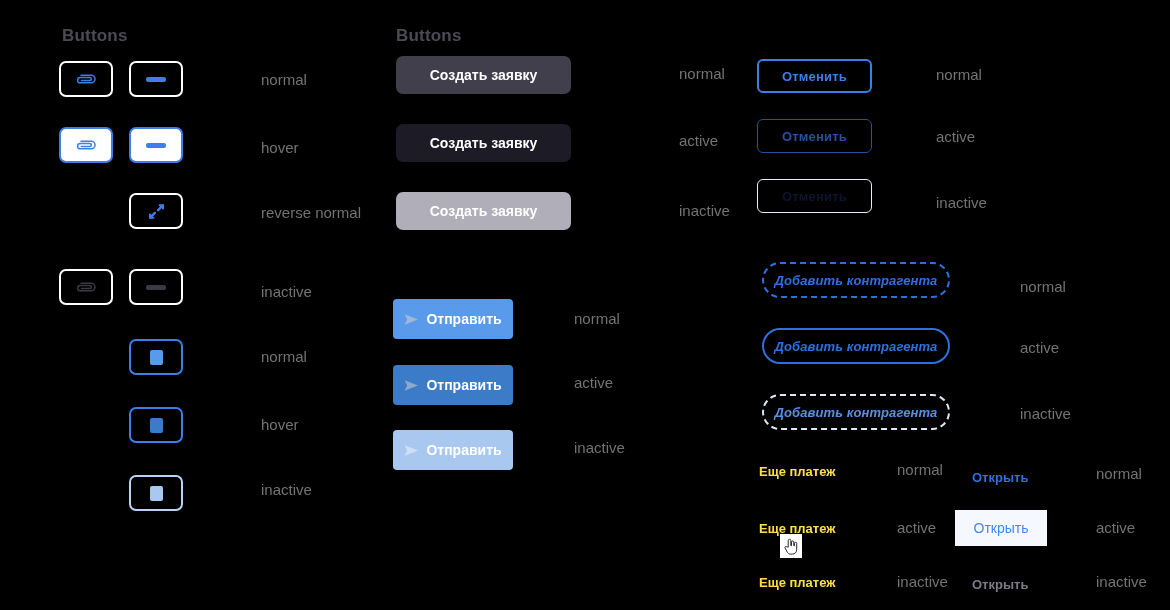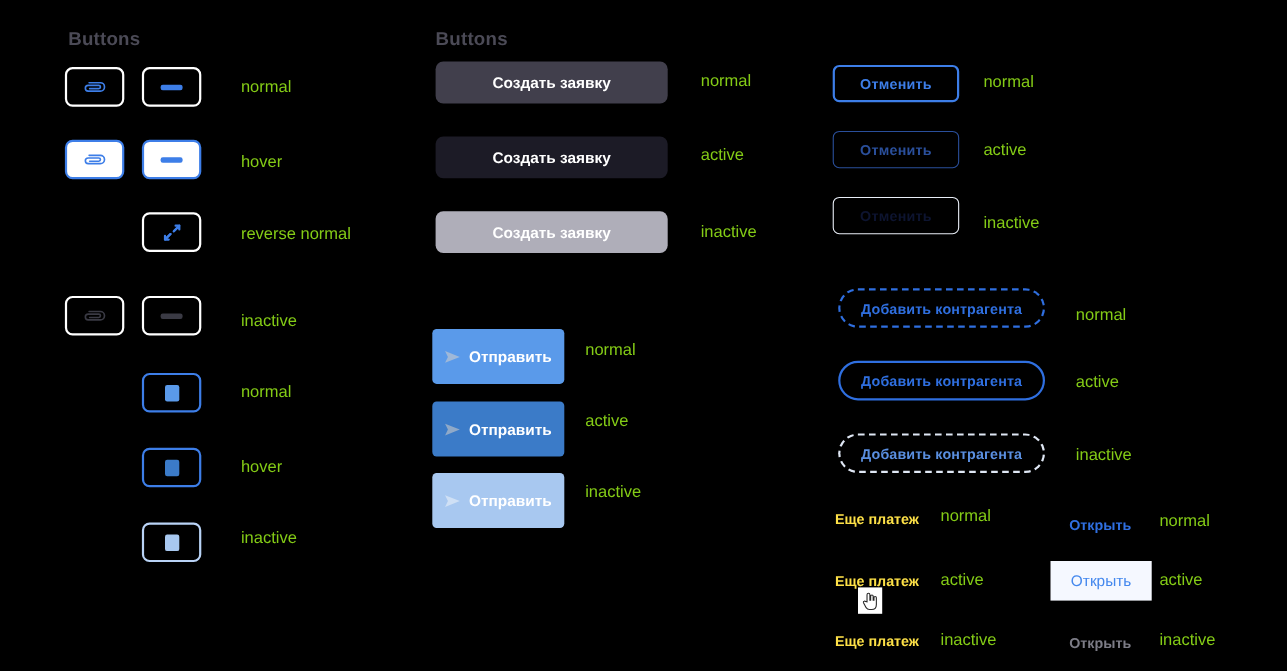--- a/index.html
+++ b/index.html
@@ -14,53 +14,53 @@
   .abs{position:absolute;}
 
   
   .section-title{
     font-size:17px;font-weight:700;color:#4b4a56;letter-spacing:.2px;
     white-space:nowrap;
   }
 
   
   .state-label{
-    font-size:15px;color:#84cc16;white-space:nowrap;
+    font-size:15px;color:#737373;white-space:nowrap;margin-left:42px;
   }
 
   
   .icon-btn{
     width:54px;height:36px;border-radius:7px;
     display:flex;align-items:center;justify-content:center;
     box-sizing:border-box;background:#000;
   }
   .icon-btn.b-white{border:2px solid #ffffff;}
   .icon-btn.b-blue{border:2px solid #3d7ee8;}
   .icon-btn.b-pale{border:2px solid #b9d3f6;}
   .icon-btn.filled{background:#ffffff;border:2px solid #3d7ee8;}
 
   .clip{width:22px;height:12px;}
   .dash{width:20px;height:5px;border-radius:2px;background:#3d7ee8;}
   .dash.muted{background:#3a3a44;}
   .sq{width:13px;height:15px;border-radius:2px;}
 
   
   .btn-primary{
-    width:211px;height:38px;border-radius:7px;
+    width:175px;height:38px;border-radius:7px;
     display:flex;align-items:center;justify-content:center;
     font-size:14px;font-weight:700;color:#ffffff;
     box-sizing:border-box;white-space:nowrap;
   }
   .btn-primary.normal{background:#413f4c;}
   .btn-primary.active{background:#1c1b26;}
   .btn-primary.inactive{background:#afaeb9;color:#ffffff;}
 
   
   .btn-send{
-    width:120px;height:50px;border-radius:4px;
+    width:120px;height:40px;border-radius:4px;
     display:flex;align-items:center;justify-content:center;gap:7px;
     font-size:14px;font-weight:700;color:#ffffff;
     box-sizing:border-box;white-space:nowrap;
   }
   .btn-send.normal{background:#5a9aea;}
   .btn-send.active{background:#3b7bc8;}
   .btn-send.inactive{background:#a8c8f0;}
   .send-icon{width:15px;height:13px;flex:0 0 auto;}
 
   
@@ -72,21 +72,21 @@
   }
   .btn-outline.normal{border:2px solid #3d7ee8;color:#3d7ee8;}
   .btn-outline.active{border:1px solid #2a4f9b;color:#2a4f9b;}
   .btn-outline.inactive{border:1px solid #e9eef7;color:#0d1430;}
 
   
   .btn-dashed{
     width:188px;height:36px;border-radius:20px;
     display:flex;align-items:center;justify-content:center;
     font-size:13px;font-weight:700;box-sizing:border-box;
-    background:#000;white-space:nowrap;letter-spacing:.1px;
+    background:#000;white-space:nowrap;letter-spacing:.1px;font-style:italic;
   }
   .btn-dashed.normal{border:2px dashed #2f6fe0;color:#2f6fe0;}
   .btn-dashed.active{border:2px solid #2f6fe0;color:#2f6fe0;}
   .btn-dashed.inactive{border:2px dashed #dfe7f4;color:#5a8fe0;}
 
   
   .btn-link{
     font-size:13px;font-weight:700;white-space:nowrap;
     background:transparent;
   }

